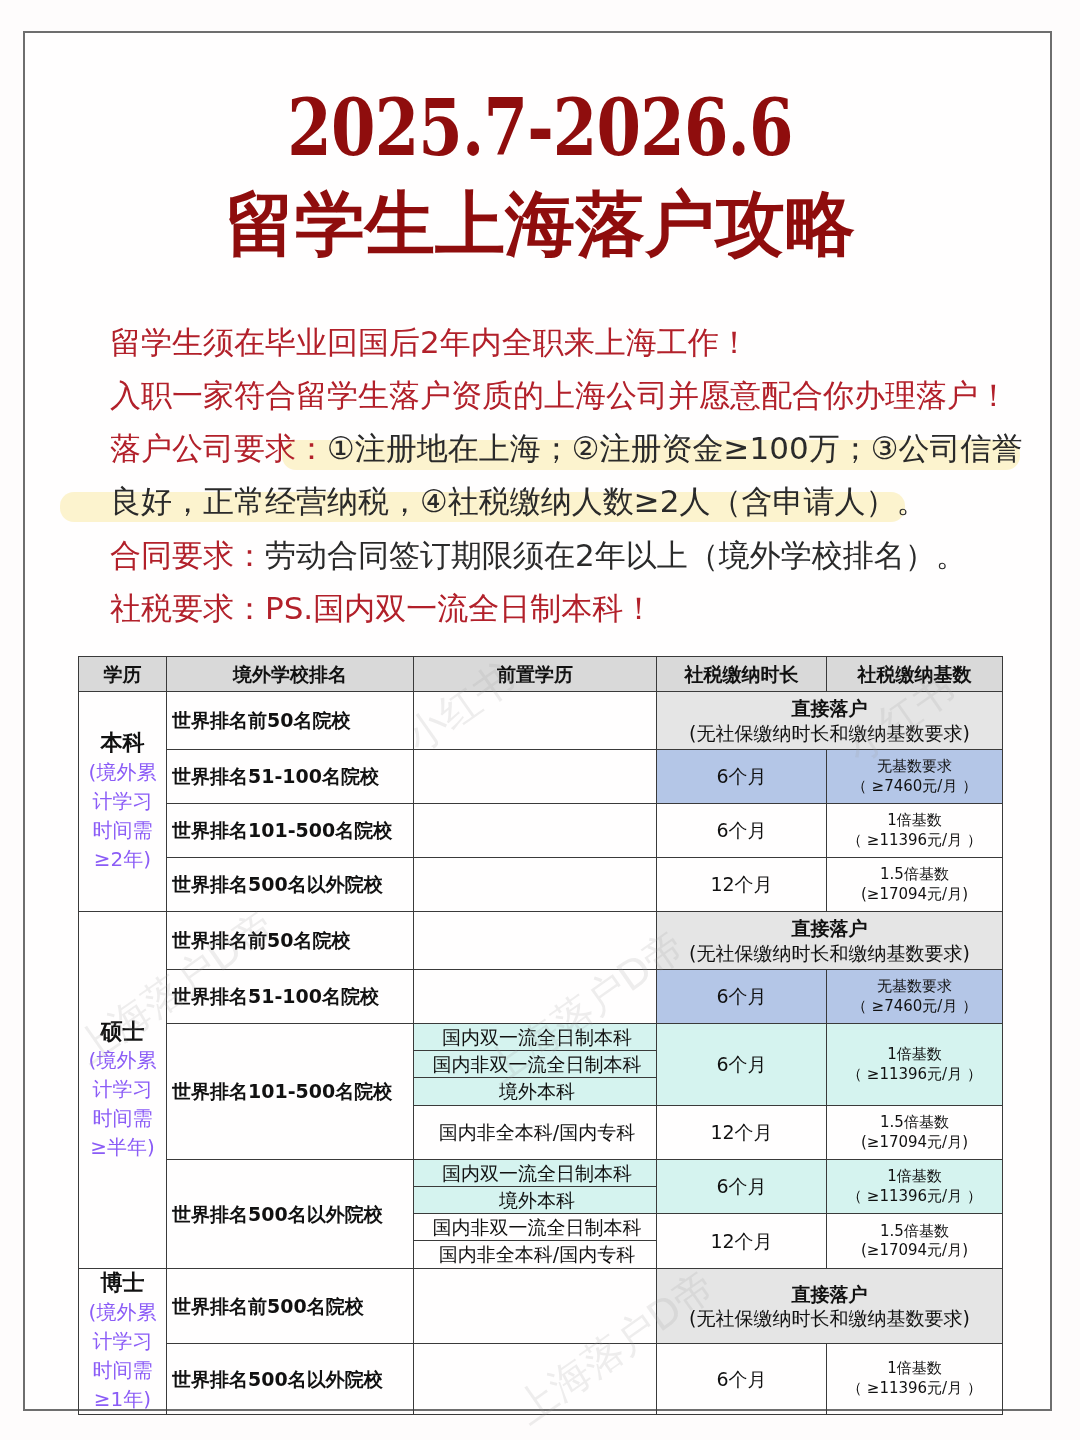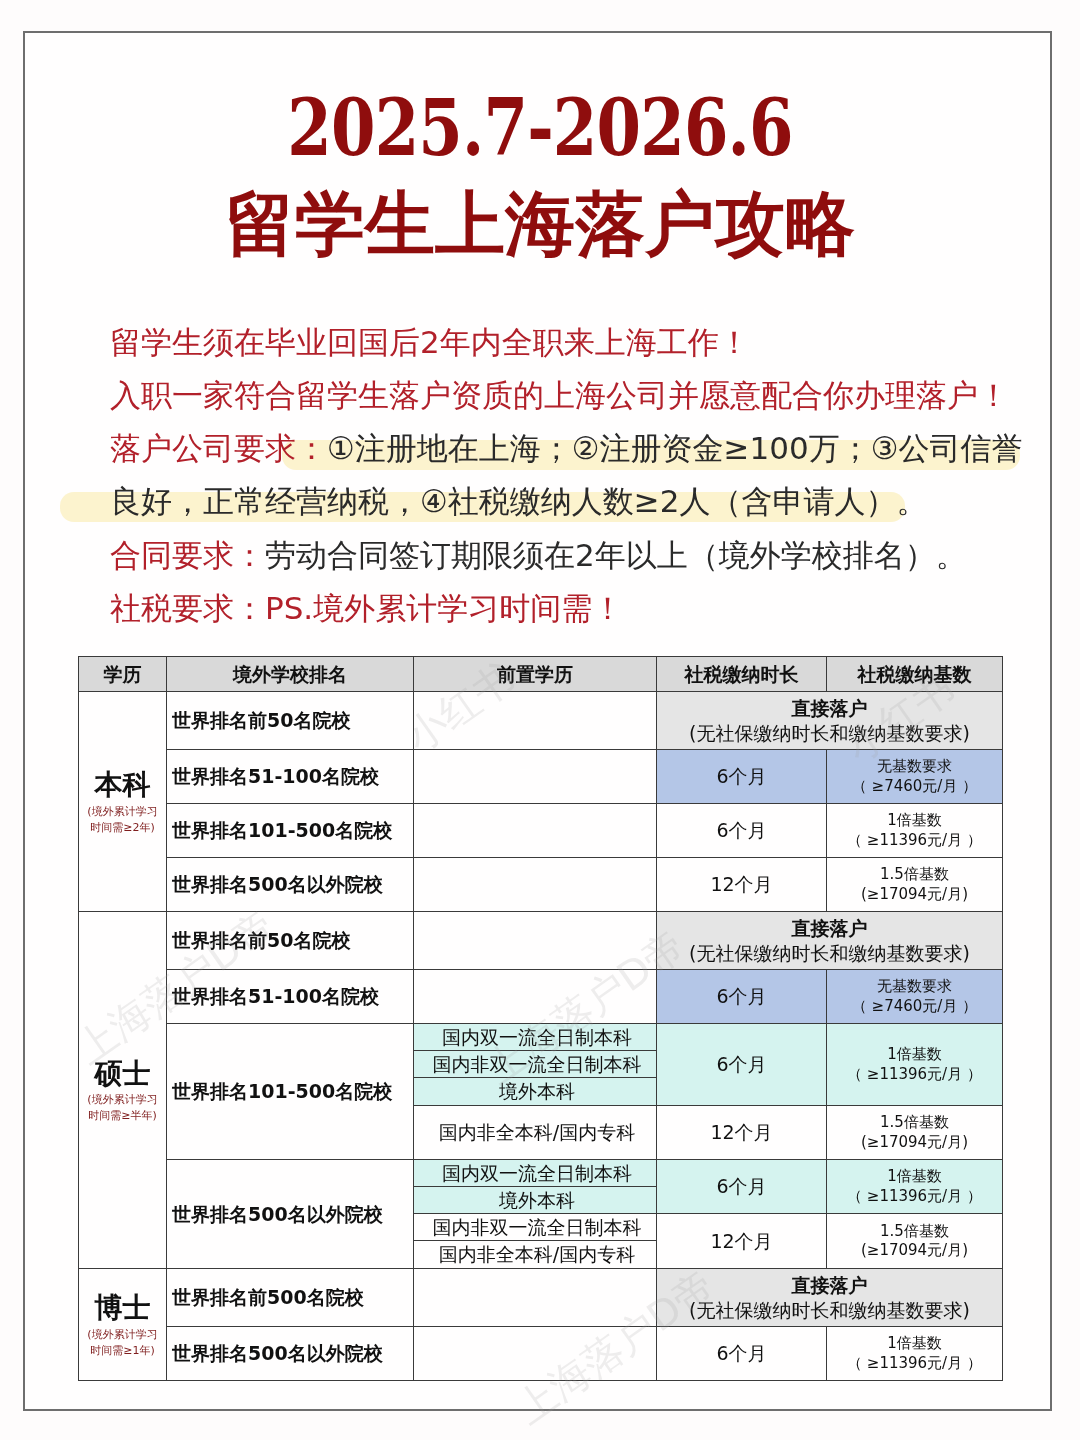--- a/index.html
+++ b/index.html
@@ -25,22 +25,22 @@
   }
   table.grid {
     position:absolute; left:78px; top:656px; border-collapse:collapse;
     table-layout:fixed; width:924px;
   }
   table.grid td, table.grid th {
     border:1.5px solid #3a3a3a; padding:0; text-align:center; vertical-align:middle;
     font-size:19px; color:#111; line-height:1.3;
   }
   table.grid th { background:#d9d9d9; font-weight:bold; height:34px; }
-  .lvl-name { font-weight:bold; font-size:28px; display:block; }
-  .lvl-note { color:#7f1d1d; font-size:11px; display:block; line-height:1.45; }
+  .lvl-name { font-weight:bold; font-size:22px; display:block; }
+  .lvl-note { color:#8b5cf6; font-size:20px; display:block; line-height:1.45; }
   .school { text-align:left !important; padding-left:5px !important; font-weight:bold; font-size:19px;margin-left:36px; }
   .pre { text-align:right; padding-left:4px !important; font-size:18px; }
   .yellow { background:#e5e5e5; }
   .blue { background:#b4c6e7; }
   .mint { background:#d5f3ef; }
   .bold { font-weight:bold; }
   .small { font-size:15px; display:block; }
   .wm {
     position:absolute; color:rgba(160,160,160,0.18); font-size:40px;
     transform:rotate(-35deg); pointer-events:none; white-space:nowrap;
@@ -60,21 +60,21 @@
 <div class="para red" style="top:322px;">留学生须在毕业回国后2年内全职来上海工作！</div>
 <div class="para red" style="top:375px;">入职一家符合留学生落户资质的上海公司并愿意配合你办理落户！</div>
 <div class="para" style="top:428px;">
   <span class="red">落户公司要求：</span><span>①注册地在上海；②注册资金≥100万；③公司信誉</span>
 </div>
 <div class="para" style="top:481px;">良好，正常经营纳税，④社税缴纳人数≥2人（含申请人）。</div>
 <div class="para" style="top:535px;">
   <span class="red">合同要求：</span><span>劳动合同签订期限须在2年以上（境外学校排名）。</span>
 </div>
 <div class="para red" style="top:588px;">
-  <span>社税要求：</span><span>PS.境外累计学习时间需！</span>
+  <span>社税要求：</span><span>PS.国内双一流全日制本科！</span>
 </div>
 
 <table class="grid">
   <colgroup>
     <col style="width:88px">
       <col style="width:247px">
       <col style="width:243px">
       <col style="width:170px">
       <col style="width:176px">
   </colgroup>

